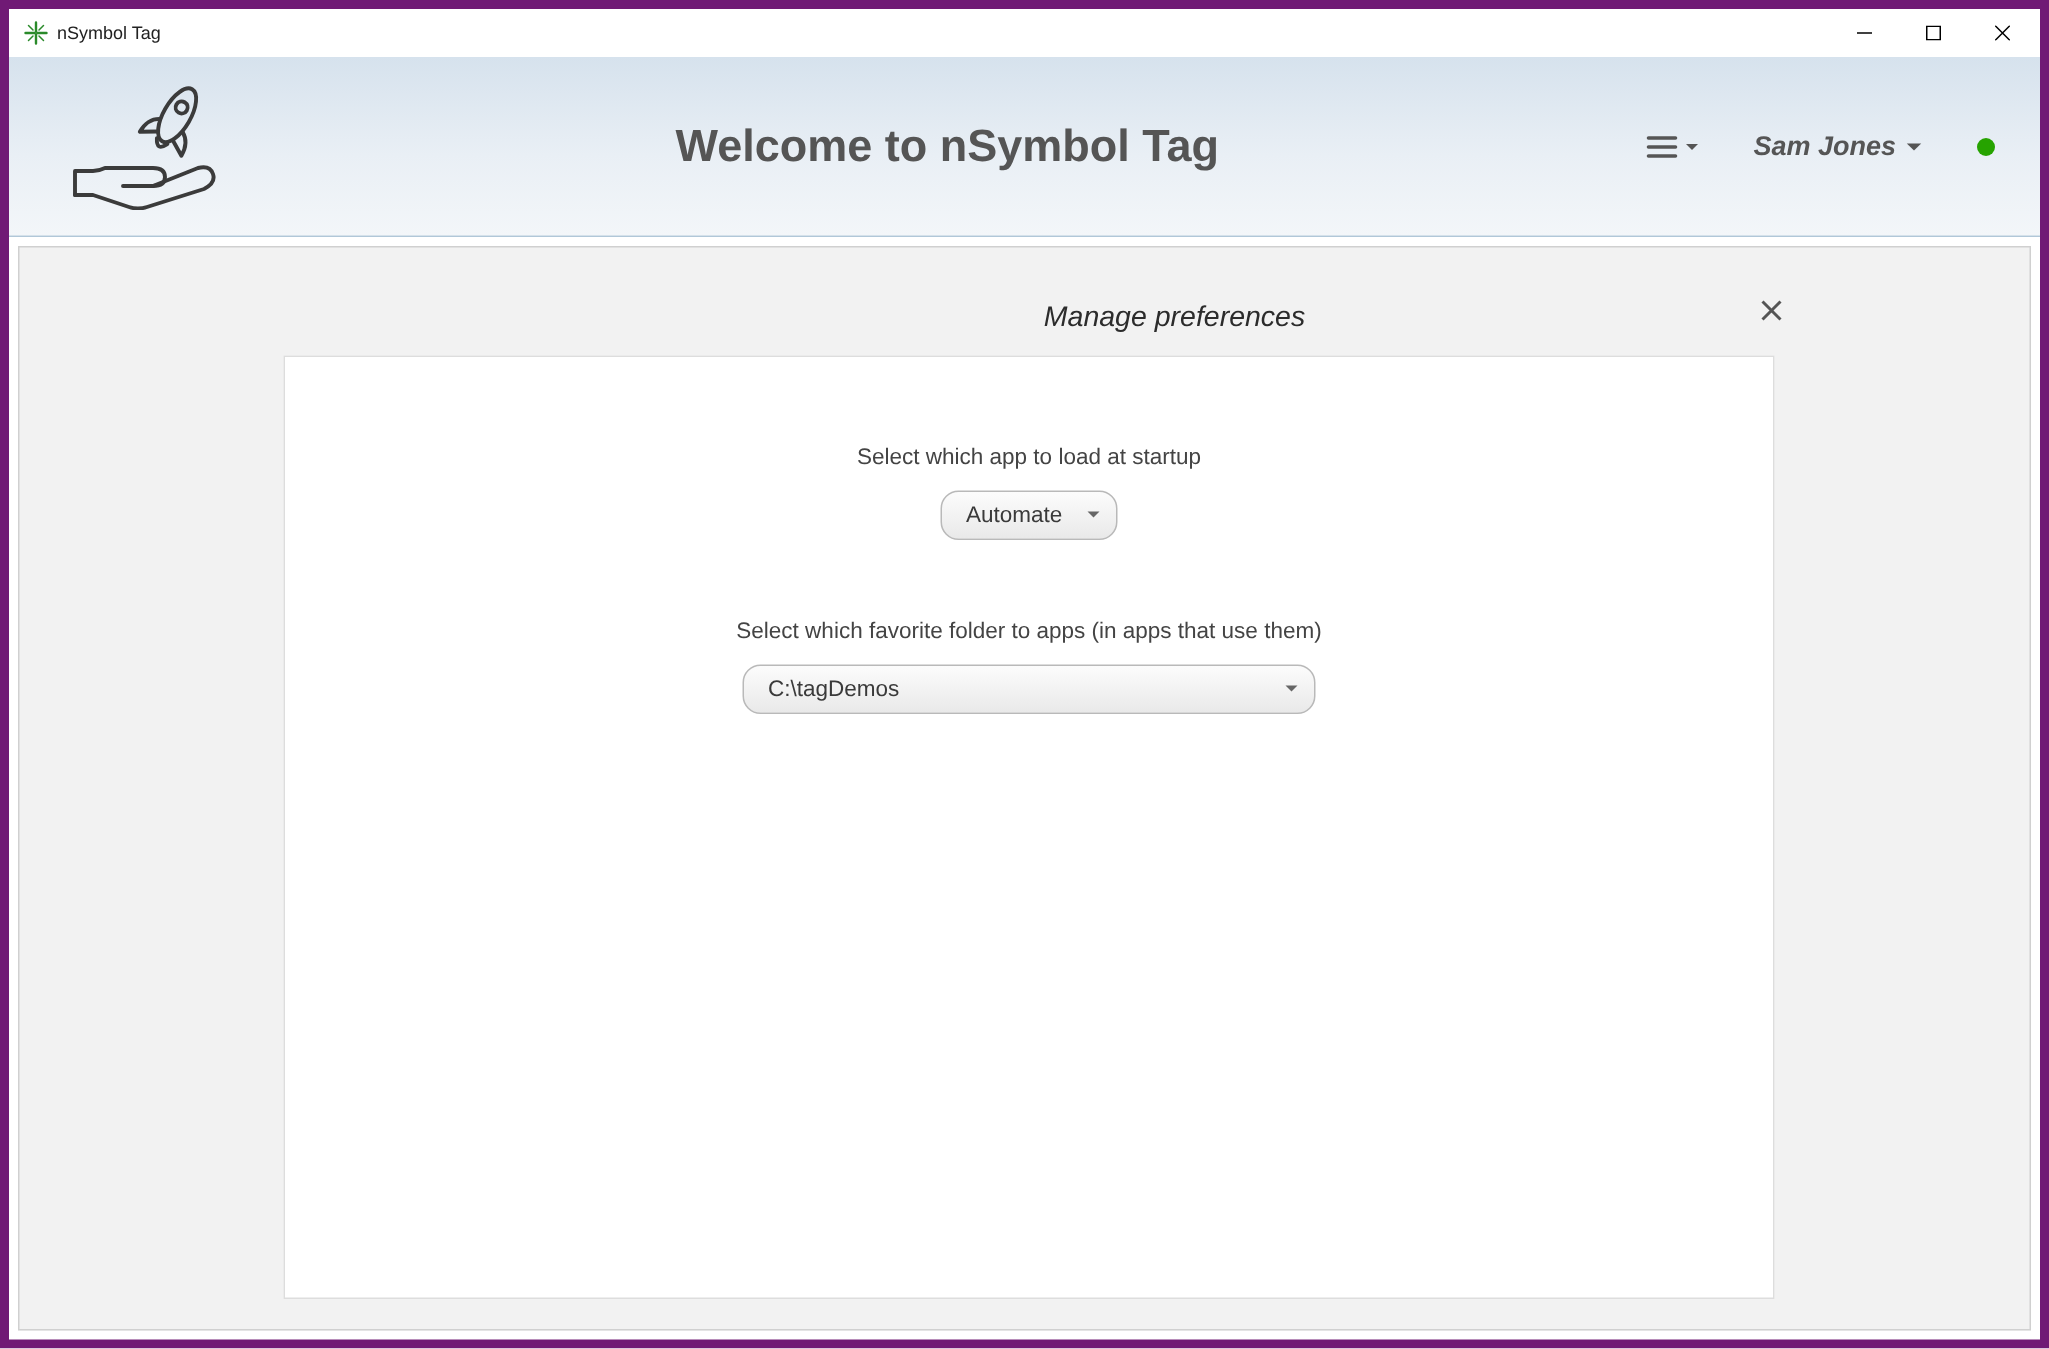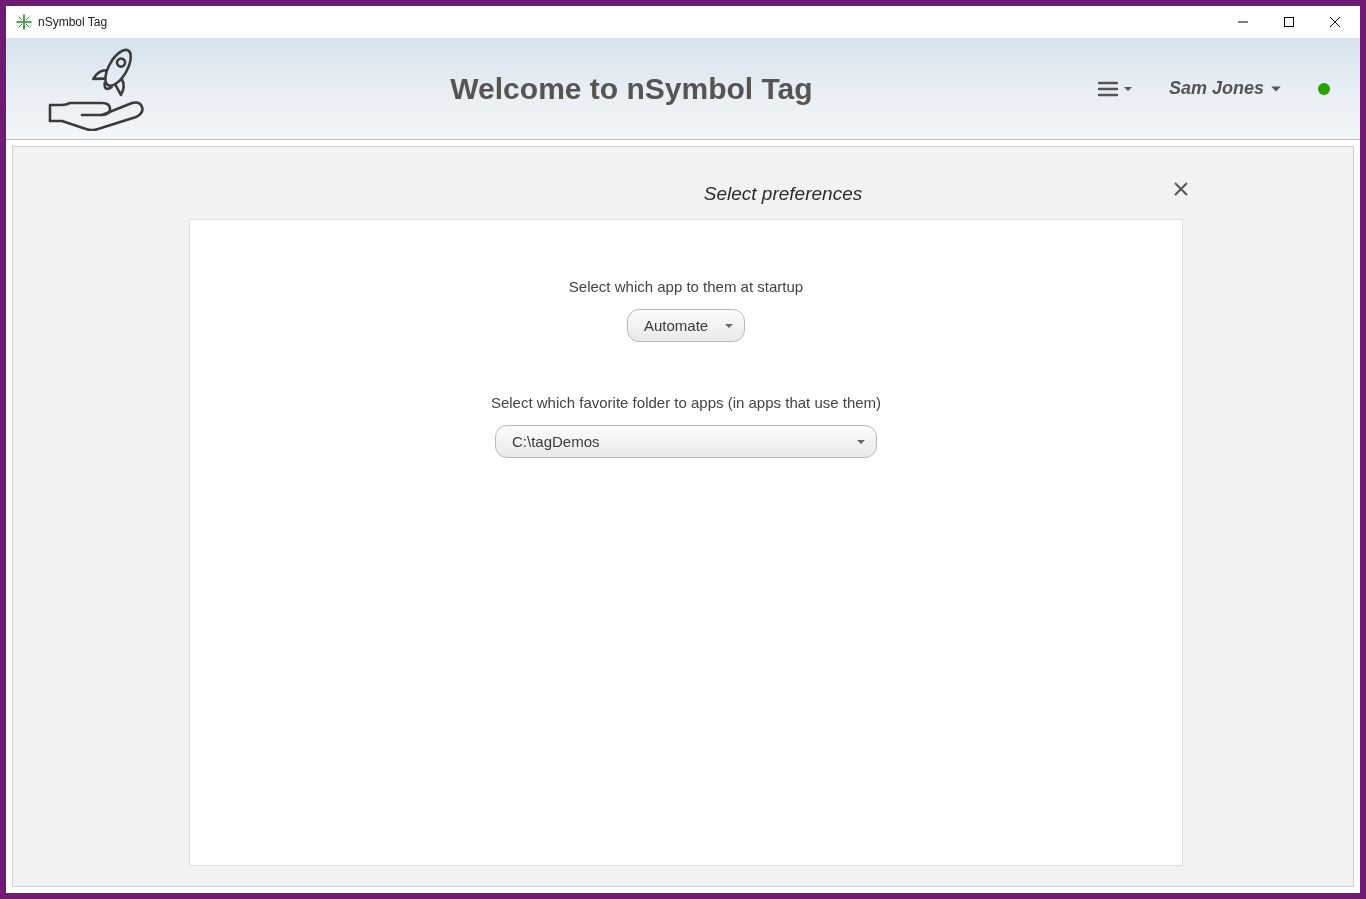--- a/index.html
+++ b/index.html
@@ -45,21 +45,21 @@
   .win-btn {
     width: 46px; height: 30px;
     display: flex;
     align-items: center;
     justify-content: center;
     color: #222;
     cursor: pointer;
   }
 
   .app-header {
-    height: 102px;
+    height: 120px;
     background: linear-gradient(to bottom, #d6e2ed 0%, #e9eff5 55%, #f3f6f9 100%);
     border-bottom: 1px solid #b1c7d8;
     display: flex;
     align-items: center;
     padding: 16px 30px;
     position: relative;
   }
   .app-logo {
     width: 110px; height: 84px;
     display: flex;
@@ -265,30 +265,30 @@
           <path d="M1 3 L5 7 L9 3 Z" fill="#555"></path>
         </svg>
       </div>
       <div class="status-dot"></div>
     </div>
   </div>
 
   <div class="content-area">
     <div class="panel-outer">
       <div class="panel-title-row">
-        <div class="panel-title">Select preferences</div>
+        <div class="panel-title">Manage preferences</div>
         <div class="panel-close">
           <svg width="16" height="16" viewBox="0 0 16 16">
             <path d="M2 2 L14 14 M14 2 L2 14" stroke="#555" stroke-width="2"></path>
           </svg>
         </div>
       </div>
       <div class="panel-body">
         <div class="main-panel">
-          <div class="field-label">Select which app to them at startup</div>
+          <div class="field-label">Select which app to load at startup</div>
           <div class="dropdown app">
             <span>Automate</span>
             <span class="caret">
               <svg width="10" height="10" viewBox="0 0 10 10">
                   <path d="M1 3 L5 7 L9 3 Z" fill="#666"></path>
                 </svg>
             </span>
           </div>
           <div class="spacer"></div>
           <div class="field-label">Select which favorite folder to apps (in apps that use them)</div>

